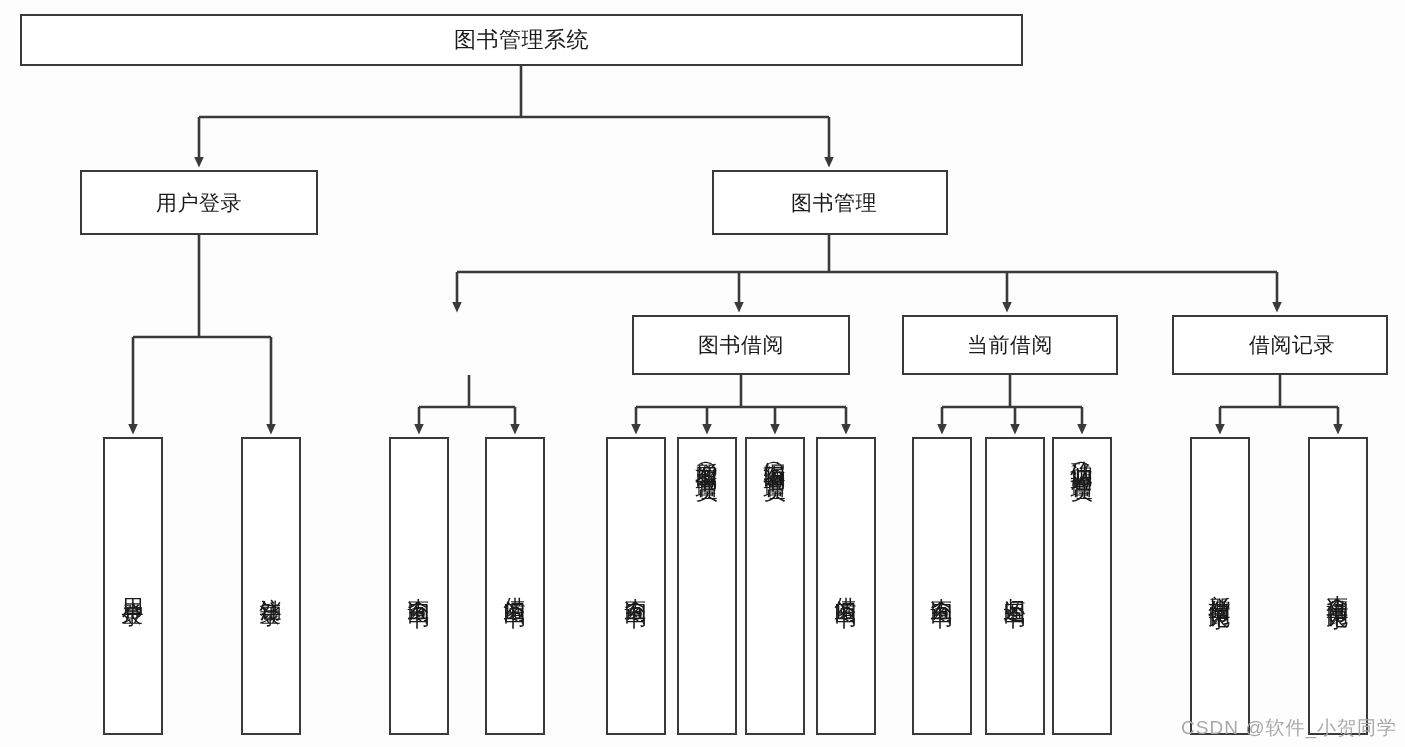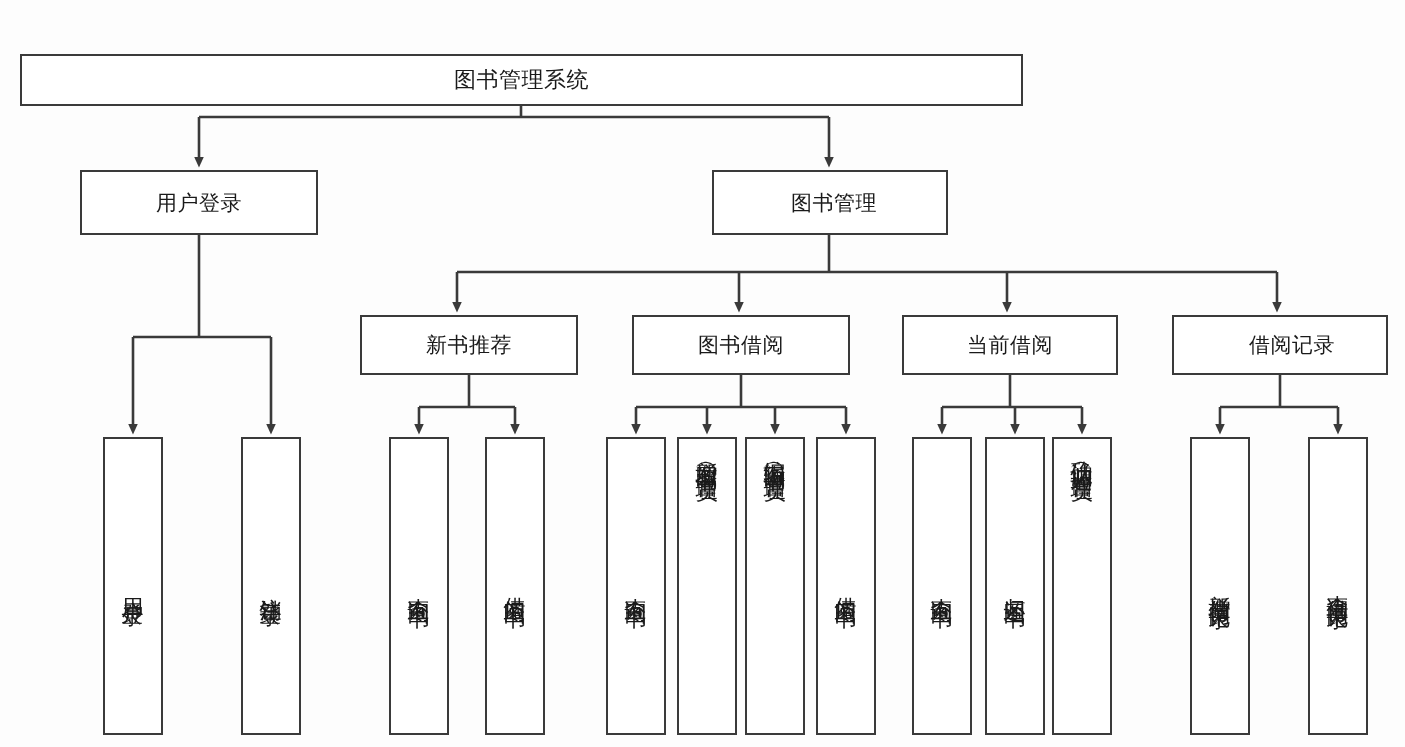--- a/index.html
+++ b/index.html
@@ -119,34 +119,31 @@
       <path d="M1015,407 L1015,425" marker-end="url(#arrow)"></path>
       <path d="M1082,407 L1082,425" marker-end="url(#arrow)"></path>
 
       <path d="M1280,375 L1280,407"></path>
       <path d="M1220,407 L1338,407"></path>
       <path d="M1220,407 L1220,425" marker-end="url(#arrow)"></path>
       <path d="M1338,407 L1338,425" marker-end="url(#arrow)"></path>
     </g>
   </svg>
 
-  <div class="node h" id="n-root" style="left:20px;top:14px;width:1003px;height:52px;margin-top:40px;">
+  <div class="node h" id="n-root" style="left:20px;top:14px;width:1003px;height:52px;">
     <span class="lbl">图书管理系统</span>
   </div>
 
   <div class="node h" style="left:80px;top:170px;width:238px;height:65px;">
     <span class="lbl">用户登录</span>
   </div>
   <div class="node h" style="left:712px;top:170px;width:236px;height:65px;padding-left:8px;">
     <span class="lbl">图书管理</span>
   </div>
 
-  <div class="node h" style="left:360px;top:315px;width:218px;height:60px;">
-    <span class="lbl">新书推荐</span>
-  </div>
   <div class="node h" style="left:902px;top:315px;width:216px;height:60px;">
     <span class="lbl">当前借阅</span>
   </div>
   <div class="node h" style="left:632px;top:315px;width:218px;height:60px;">
     <span class="lbl">图书借阅</span>
   </div>
   <div class="node h" style="left:1172px;top:315px;width:216px;height:60px;padding-left:24px;">
     <span class="lbl">借阅记录</span>
   </div>
 
@@ -187,14 +184,15 @@
     <span class="lbl">确认归还（管理员）</span>
   </div>
 
   <div class="node v center" style="left:1190px;top:437px;width:60px;height:298px;">
     <span class="lbl">新增借阅记录</span>
   </div>
   <div class="node v center" style="left:1308px;top:437px;width:60px;height:298px;">
     <span class="lbl">查询借阅记录</span>
   </div>
 
+  <div id="watermark">CSDN @软件_小贺同学</div>
 
 </div>
 
 </body></html>

